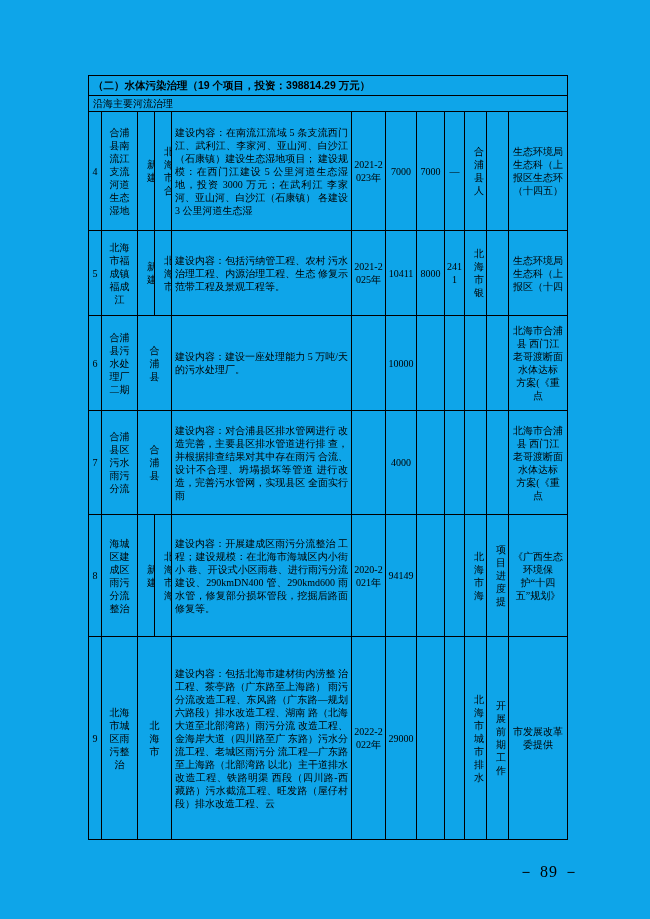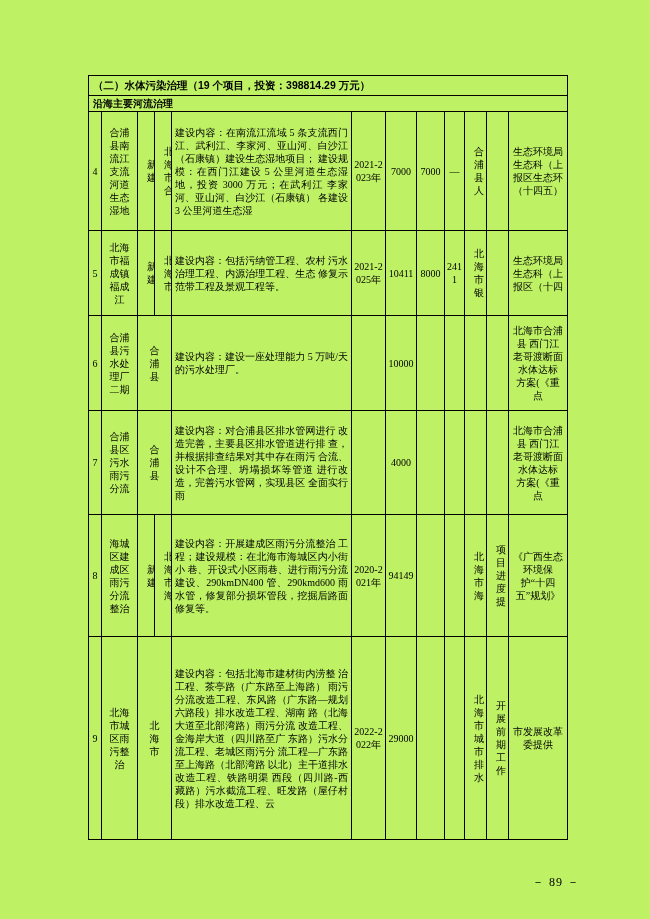--- a/index.html
+++ b/index.html
@@ -1,20 +1,20 @@
 <!DOCTYPE html>
 <html><head>
 <meta charset="utf-8">
 <style>
   * { margin:0; padding:0; box-sizing:border-box; }
   html,body { background:#e9e9e9; }
   .page {
     position:relative;
     width:650px; height:919px;
-    background:#bef264;
+    background:#0ea5e9;
     color:#000;
     font-family:"Liberation Serif", serif;
     overflow:hidden;
     margin:0 auto;
   }
   table.doc-table {
     position:absolute;
     left:88px; top:75px;
     width:479px;
     border-collapse:collapse;
@@ -32,39 +32,39 @@
   }
   td.title-cell {
     font-family:"Liberation Sans", sans-serif;
     font-weight:bold;
     font-size:10.5px;
     text-align:left;
     padding:2px 4px;
   }
   td.section-cell {
     font-family:"Liberation Sans", sans-serif;
-    font-weight:bold;
+    font-weight:normal;
     text-align:left;
     padding:1px 4px;
     margin-left:16px;
   }
   td.name-cell { padding:2px 5px;text-align:center; }
   td.vchar { padding:2px 9px; }         
   td.merged-owner { padding:2px 11px; } 
   td.content-cell {
     text-align:justify;
     text-align-last:left;
     padding:2px 3px;
     margin-left:16px;
   }
   td.remark-cell { padding:2px 3px; }
   .page-number {
     position:absolute;
-    right:70px; bottom:28px;
-    font-size:12px;
+    right:70px; bottom:36px;
+    font-size:16px;
     letter-spacing:1px;
   }
 </style>
 </head>
 <body>
 
 <div class="page">
 
   <table class="doc-table">
     <colgroup>

